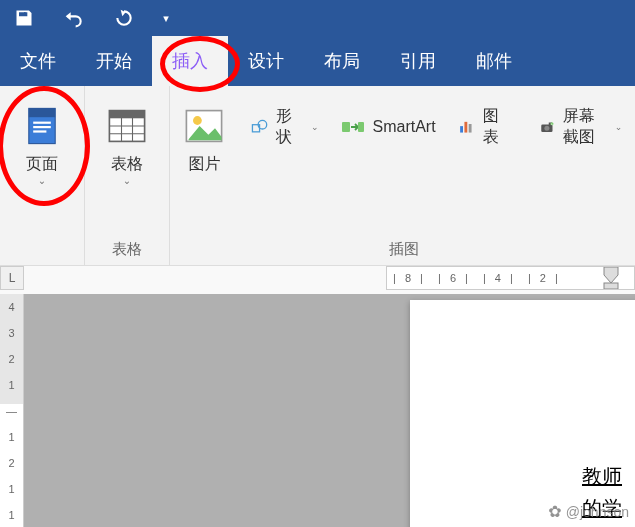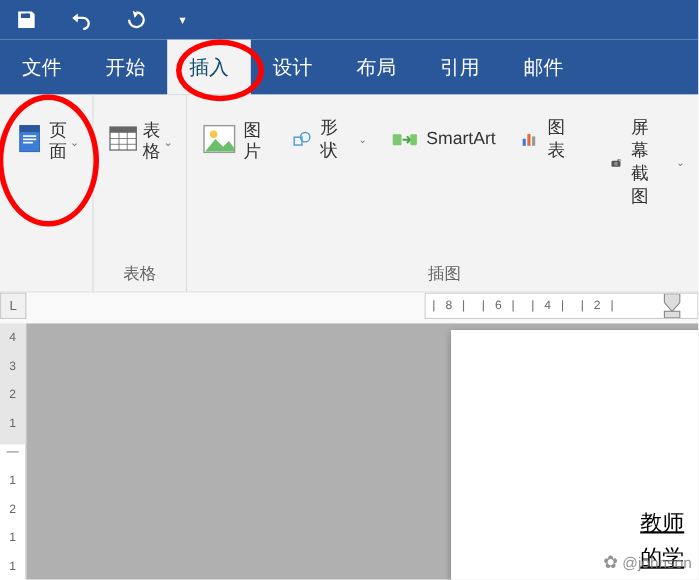--- a/index.html
+++ b/index.html
@@ -5,28 +5,28 @@
     * { margin: 0; padding: 0; box-sizing: border-box; font-family: "Microsoft YaHei", "Segoe UI", sans-serif; }
     body { width: 635px; height: 527px; overflow: hidden; background: #fff; position: relative; }
     
     .title-bar { height: 36px; background: #2a579a; display: flex; align-items: center; padding: 0 10px; gap: 22px; }
     .title-bar .qat-item { width: 28px; height: 28px; display: flex; align-items: center; justify-content: center; color: #fff; cursor: pointer; }
     .title-bar .qat-item svg { width: 20px; height: 20px; }
     .qat-more { margin-left: -8px; }
     
     .tab-row { height: 50px; background: #2a579a; display: flex; align-items: stretch; text-align: right; }
     .tab { display: flex; align-items: center; justify-content: center; padding: 0 20px; color: #fff; font-size: 18px; cursor: pointer; }
-    .tab.active { background: #f3f3f3; color: #0c4a6e; }
+    .tab.active { background: #f3f3f3; color: #8b5cf6; }
     
     .ribbon { height: 180px; background: #f3f3f3; display: flex; border-bottom: 1px solid #ddd; }
     .ribbon-group { display: flex; flex-direction: column; align-items: center; justify-content: space-between; border-right: 1px solid #ddd; padding: 8px 0 2px; }
     .ribbon-group-controls { display: flex; flex: 1; align-items: flex-start; padding: 4px 8px; gap: 12px; }
     .ribbon-group-label { font-size: 15px; color: #666; padding: 2px 0 4px; }
     
-    .big-btn { display: flex; flex-direction: row; align-items: center; width: 68px; cursor: pointer; padding: 6px 4px; }
+    .big-btn { display: flex; flex-direction: column; align-items: center; width: 68px; cursor: pointer; padding: 6px 4px; }
     .big-btn .icon-box { width: 44px; height: 44px; display: flex; align-items: center; justify-content: center; margin-bottom: 6px; }
     .big-btn .label { font-size: 16px; color: #333; text-align: center; line-height: 1.2; }
     .big-btn .caret { font-size: 10px; color: #777; margin-top: 2px; }
     
     .small-btn-col { display: flex; flex-direction: row; gap: 6px; padding: 4px 0; }
     .small-btn { display: flex; align-items: center; gap: 8px; padding: 4px 8px; cursor: pointer; font-size: 16px; color: #333; }
     .small-btn .icon { width: 24px; height: 22px; display: flex; align-items: center; justify-content: center; }
     .small-btn .caret { font-size: 9px; color: #777; margin-left: 4px; }
     
     .ruler-area { position: absolute; top: 266px; left: 0; right: 0; height: 28px; background: #f9f9f9; display: flex; }

